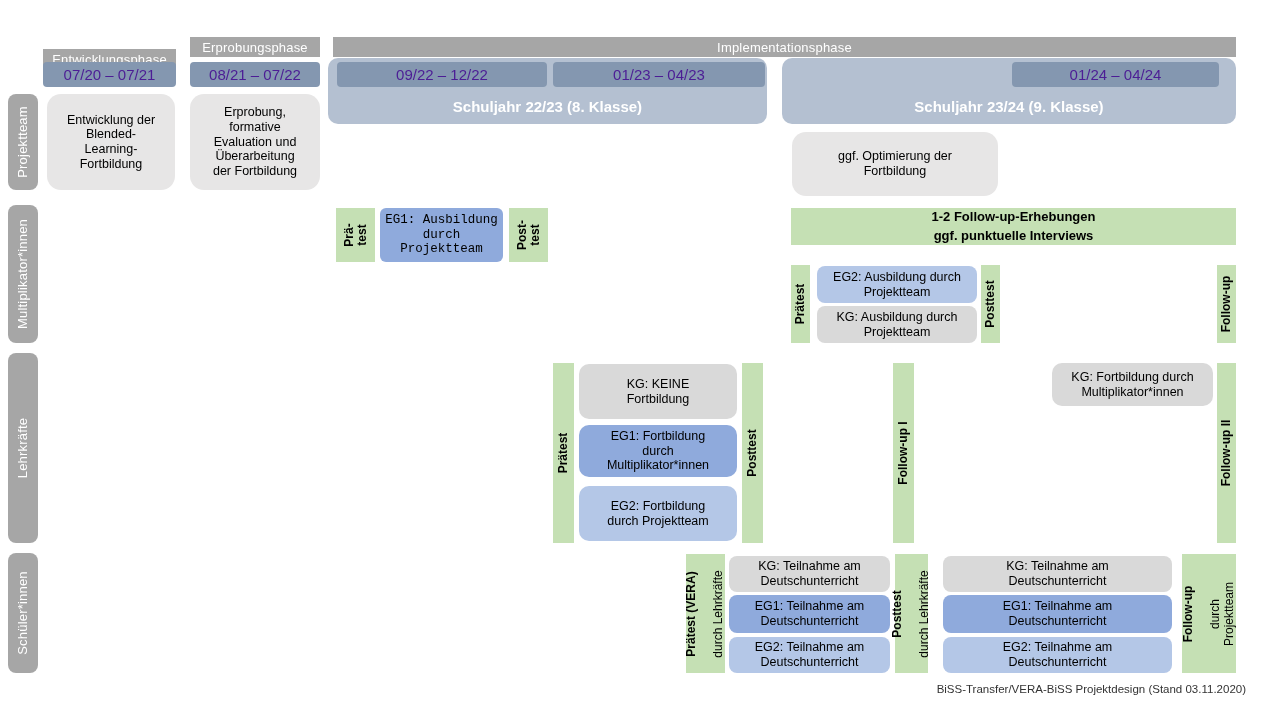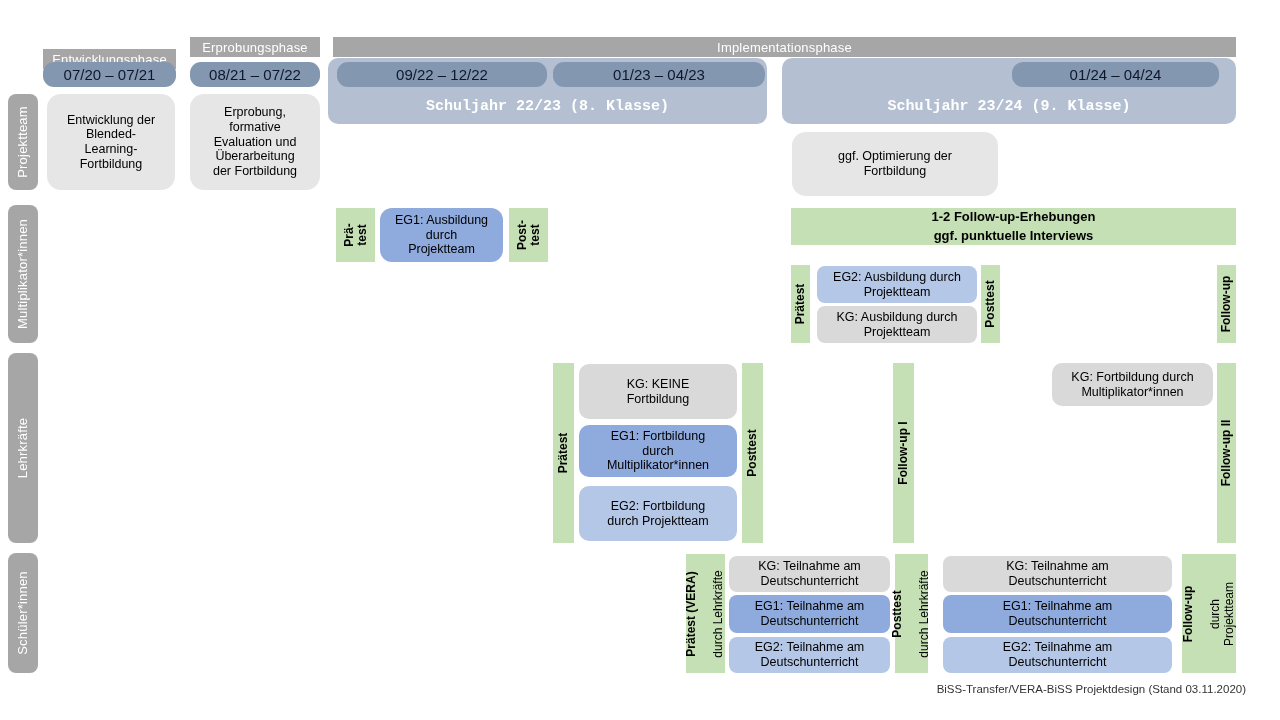--- a/index.html
+++ b/index.html
@@ -9,34 +9,34 @@
   }
 
   .phead {
     position:absolute; height:20px; background:#a6a6a6; color:#fff;
     display:flex; align-items:center; justify-content:center;
     font-size:13px; letter-spacing:0.2px;
   }
   .syband {
     position:absolute; height:66px; background:#b4c0d1; border-radius:10px;
     display:flex; align-items:flex-end; justify-content:center;
-    color:#fff; font-weight:bold; font-size:15px; padding-bottom:9px; box-sizing:border-box;font-family:Liberation Mono, monospace;
+    color:#fff; font-weight:bold; font-size:15px; padding-bottom:9px; box-sizing:border-box;
   }
   .datebar {
-    position:absolute; height:25px; background:#8497b0; border-radius:11px;
-    color:#0f172a; font-size:15px;
+    position:absolute; height:25px; background:#8497b0; border-radius:4px;
+    color:#4c1d95; font-size:15px;
     display:flex; align-items:center; justify-content:center;
   }
   .box {
     position:absolute; display:flex; align-items:center; justify-content:center;
     text-align:center; white-space:pre-line; font-size:12.5px; line-height:1.18;
     box-sizing:border-box; border-radius:9px;
   }
   .r14 { border-radius:14px; }
-  .r12 { border-radius:12px; }
+  .r12 { border-radius:6px;font-family:Liberation Mono, monospace; }
   .r10 { border-radius:10px; }
   .r8  { border-radius:8px; }
   .neutral { background:#e7e6e6; }
   .kg   { background:#d9d9d9; }
   .eg1  { background:#8faadc; }
   .eg2  { background:#b4c7e7; }
   .green{ background:#c5e0b4; }
   .side { background:#a6a6a6; border-radius:8px; }
   .greenbar {
     position:absolute; background:#c5e0b4; display:flex; align-items:center; justify-content:center;

